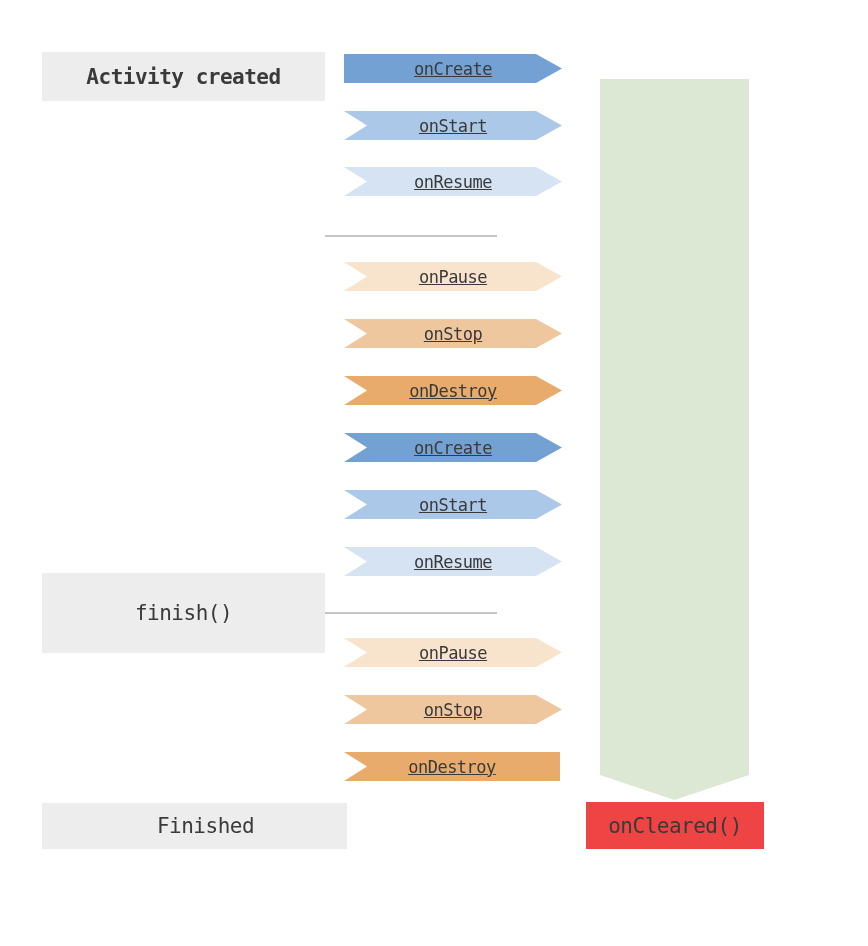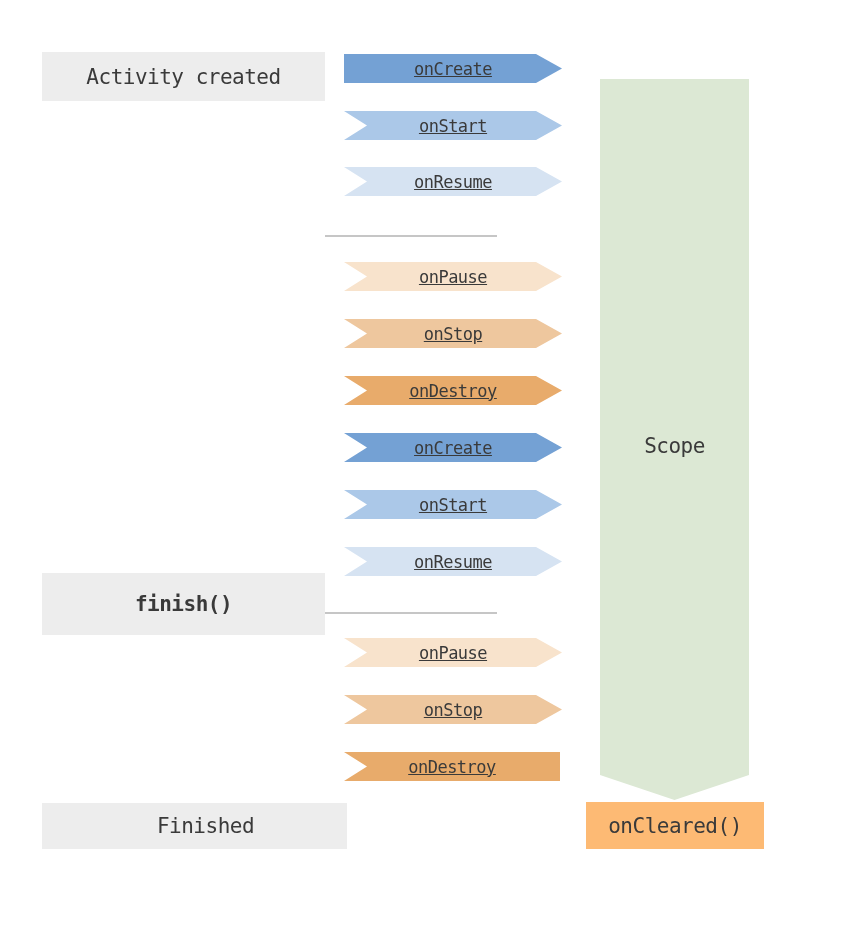--- a/index.html
+++ b/index.html
@@ -7,21 +7,21 @@
     position:relative; width:868px; height:946px; background:#ffffff;
     font-family:"DejaVu Sans Mono", monospace; color:#3a3a3a; overflow:hidden;
   }
   .stage-box {
     position:absolute; left:42px; width:283px; background:#ededed;
     display:flex; align-items:center; justify-content:center;
     font-size:21px; letter-spacing:-0.5px;
   }
   .stage-1 { top:52px;  height:49px; }
   .stage-2 { top:197px; height:81px; }
-  .stage-3 { top:573px; height:62px;font-weight:bold; }
+  .stage-3 { top:573px; height:80px; }
   .stage-4 { top:803px; height:46px;padding-left:22px; }
   .divider {
     position:absolute; left:325px; width:172px; height:2px; background:#c6c6c6;
   }
   .divider-1 { top:235px; }
   .divider-2 { top:612px; }
   .arrow {
     position:absolute; left:344px; width:218px; height:29px;
     display:flex; align-items:center; justify-content:center;
     font-size:17px; letter-spacing:-0.5px;text-decoration:underline;
@@ -45,21 +45,21 @@
     position:absolute; left:586px; top:802px; width:178px; height:47px;
     display:flex; align-items:center; justify-content:center;
     font-size:21px; letter-spacing:-0.5px;
   }
 </style>
 </head>
 <body>
 
 <div class="canvas">
 
-  <div class="stage-box stage-1" style="background: rgb(237, 237, 237);">Activity created</div>
+  <div class="stage-box stage-1" style="background: rgb(237, 237, 237); font-weight: bold;">Activity created</div>
   <div class="stage-box stage-3" style="background: rgb(237, 237, 237);">finish()</div>
   <div class="stage-box stage-4" style="background: rgb(237, 237, 237);">Finished</div>
 
   <div class="divider divider-1" style="background: rgb(198, 198, 198);"></div>
   <div class="divider divider-2" style="background: rgb(198, 198, 198);"></div>
 
   <div class="arrow a-first r1" style="background: rgb(116, 161, 212);">onCreate</div>
   <div class="arrow a-mid r2" style="background: rgb(171, 200, 232);">onStart</div>
   <div class="arrow a-mid r3" style="background: rgb(214, 227, 242);">onResume</div>
   <div class="arrow a-mid r4" style="background: rgb(248, 227, 204);">onPause</div>
@@ -67,17 +67,16 @@
   <div class="arrow a-mid r6" style="background: rgb(232, 171, 107);">onDestroy</div>
   <div class="arrow a-mid r7" style="background: rgb(116, 161, 212);">onCreate</div>
   <div class="arrow a-mid r8" style="background: rgb(171, 200, 232);">onStart</div>
   <div class="arrow a-mid r9" style="background: rgb(214, 227, 242);">onResume</div>
   <div class="arrow a-mid r10" style="background: rgb(248, 227, 204);">onPause</div>
   <div class="arrow a-mid r11" style="background: rgb(238, 199, 158);">onStop</div>
   <div class="arrow a-last r12" style="background: rgb(232, 171, 107);">onDestroy</div>
 
   <div class="vm-scope" style="background: rgb(220, 232, 212);"></div>
   <div class="vm-label">
-    <div>Scope</div>
   </div>
-  <div class="cleared-box" style="background: #fdba74;">onCleared()</div>
+  <div class="cleared-box" style="background: #ef4444;">onCleared()</div>
 
 </div>
 
 </body></html>

